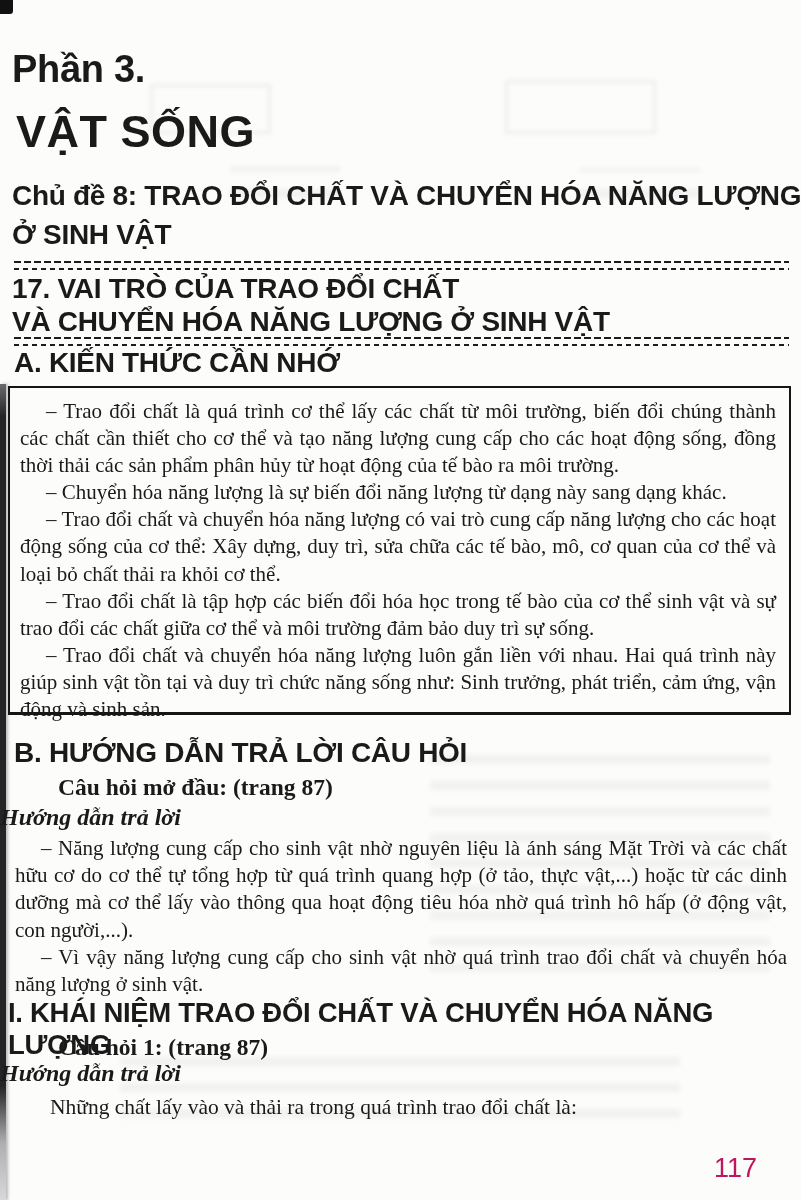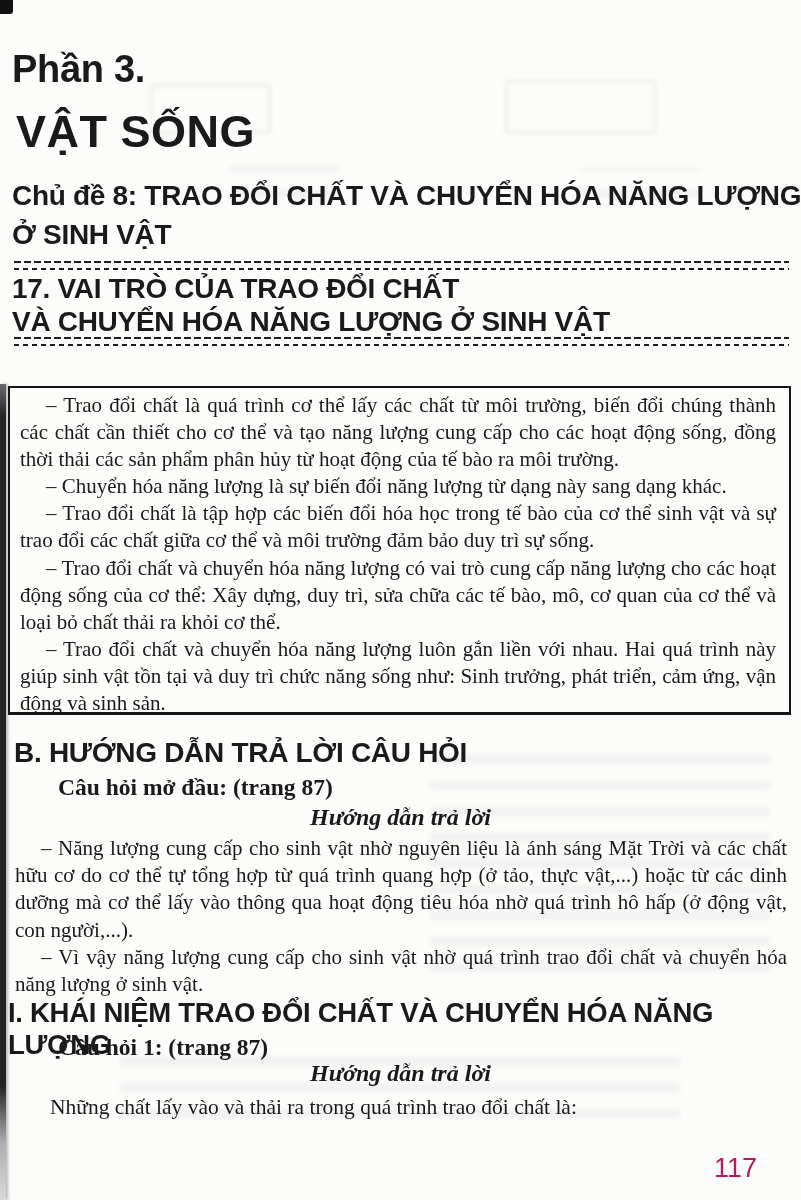--- a/index.html
+++ b/index.html
@@ -58,32 +58,32 @@
   .sep1{top:261px;}
   .sep2{top:337px;}
 
   .lesson-title{position:absolute;top:272px;left:0;font-size:28px;line-height:33px;}
 
   .heading-a{position:absolute;top:347px;left:14px;font-size:28px;}
   .knowledge-box{
     position:absolute;top:386px;left:8px;width:783px;height:329px;
     border:2px solid #151515;border-bottom-width:3px;
     box-sizing:border-box;
-    padding:4px 13px 0 10px;
+    padding:10px 13px 0 10px;
   }
   .knowledge-box p{
     margin:0;font-size:21px;line-height:27.1px;
     text-align:justify;text-indent:26px;
   }
 
   .heading-b{position:absolute;top:737px;left:14px;font-size:28px;}
   .question-label{font-family:"Liberation Serif",serif;font-weight:700;font-size:23.5px;}
   .q-intro{position:absolute;top:774px;left:58px;}
   .answer-label{
-    position:absolute;left:0;text-align:center;width:100%;
+    position:absolute;left:0;text-align:left;width:100%;
     font-weight:700;font-style:italic;font-size:24px;
   }
   .ans1{top:804px;}
   .ans2{top:1060px;}
 
   .body-par{
     position:absolute;left:15px;width:772px;margin:0;
     font-size:21px;line-height:27.2px;text-align:justify;text-indent:26px;
   }
   .b-par1{top:835px;}
@@ -119,25 +119,26 @@
     <div>Ở SINH VẬT</div>
   </div>
 
   <div class="sep sep1"></div>
   <div class="sans center lesson-title">
     <div>17. VAI TRÒ CỦA TRAO ĐỔI CHẤT</div>
     <div>VÀ CHUYỂN HÓA NĂNG LƯỢNG Ở SINH VẬT</div>
   </div>
   <div class="sep sep2"></div>
 
+  <div class="sans heading-a">A. KIẾN THỨC CẦN NHỚ</div>
   <div class="knowledge-box">
     <p>– Trao đổi chất là quá trình cơ thể lấy các chất từ môi trường, biến đổi chúng thành các chất cần thiết cho cơ thể và tạo năng lượng cung cấp cho các hoạt động sống, đồng thời thải các sản phẩm phân hủy từ hoạt động của tế bào ra môi trường.</p>
     <p>– Chuyển hóa năng lượng là sự biến đổi năng lượng từ dạng này sang dạng khác.</p>
+    <p>– Trao đổi chất và chuyển hóa năng lượng có vai trò cung cấp năng lượng cho các hoạt động sống của cơ thể: Xây dựng, duy trì, sửa chữa các tế bào, mô, cơ quan của cơ thể và loại bỏ chất thải ra khỏi cơ thể.</p>
     <p>– Trao đổi chất là tập hợp các biến đổi hóa học trong tế bào của cơ thể sinh vật và sự trao đổi các chất giữa cơ thể và môi trường đảm bảo duy trì sự sống.</p>
-    <p>– Trao đổi chất và chuyển hóa năng lượng có vai trò cung cấp năng lượng cho các hoạt động sống của cơ thể: Xây dựng, duy trì, sửa chữa các tế bào, mô, cơ quan của cơ thể và loại bỏ chất thải ra khỏi cơ thể.</p>
     <p>– Trao đổi chất và chuyển hóa năng lượng luôn gắn liền với nhau. Hai quá trình này giúp sinh vật tồn tại và duy trì chức năng sống như: Sinh trưởng, phát triển, cảm ứng, vận động và sinh sản.</p>
   </div>
 
   <div class="sans heading-b">B. HƯỚNG DẪN TRẢ LỜI CÂU HỎI</div>
   <div class="question-label q-intro">Câu hỏi mở đầu: (trang 87)</div>
   <div class="answer-label ans1">Hướng dẫn trả lời</div>
   <p class="body-par b-par1">– Năng lượng cung cấp cho sinh vật nhờ nguyên liệu là ánh sáng Mặt Trời và các chất hữu cơ do cơ thể tự tổng hợp từ quá trình quang hợp (ở tảo, thực vật,...) hoặc từ các dinh dưỡng mà cơ thể lấy vào thông qua hoạt động tiêu hóa nhờ quá trình hô hấp (ở động vật, con người,...).</p>
   <p class="body-par b-par2">– Vì vậy năng lượng cung cấp cho sinh vật nhờ quá trình trao đổi chất và chuyển hóa năng lượng ở sinh vật.</p>
 
   <div class="sans heading-i">I. KHÁI NIỆM TRAO ĐỔI CHẤT VÀ CHUYỂN HÓA NĂNG LƯỢNG</div>

